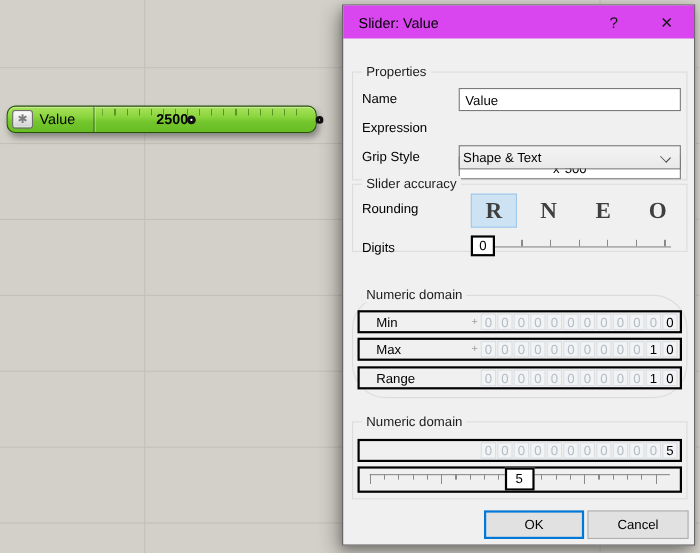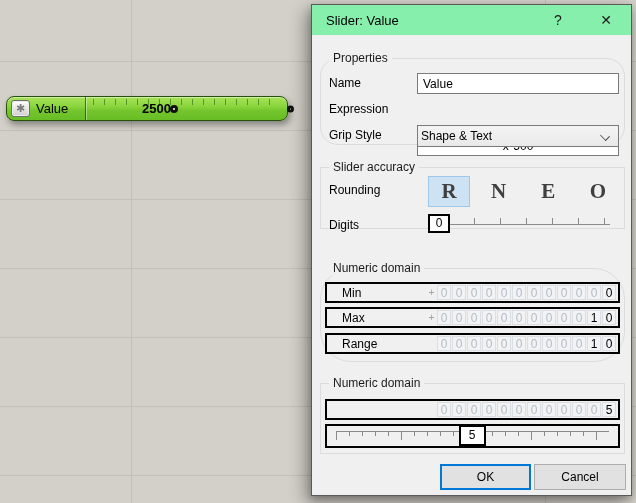--- a/index.html
+++ b/index.html
@@ -32,30 +32,30 @@
     font-size:13px; font-weight:600; color:#000; }
   .gh-grip { position:absolute; left:83px; top:50%; transform:translateY(-50%);
     width:8px; height:8px; background:#fff; border:3.5px solid #111; border-radius:50%; }
   .gh-port { position:absolute; right:-7px; top:50%; transform:translateY(-50%);
     width:7px; height:7px; background:#fff; border:3px solid #111; border-radius:50%; z-index:3; }
 
   
   .dialog { position:absolute; left:311px; top:4px; width:321px; height:492px;
     background:#f0f0f0; border:1px solid #5a5a5a;
     box-shadow:-6px 7px 16px rgba(0,0,0,.32), 0 3px 8px rgba(0,0,0,.25); z-index:5; }
-  .titlebar { position:absolute; left:0; top:0; right:0; height:30px; background:#86efac;
+  .titlebar { position:absolute; left:0; top:0; right:0; height:30px; background:#d946ef;
     display:flex; align-items:center; padding:0 14px; }
   .titlebar .title { flex:1; font-size:13px; }
   .tb-btn { width:22px; text-align:center; font-size:14px; color:#1a1a1a; cursor:default; }
   .tb-help { margin-right:26px; }
 
   .group { position:absolute; left:8px; width:305px; border:1px solid #dcdcdc; }
   .legend { position:absolute; top:-8px; left:8px; background:#f0f0f0; padding:0 4px;
     font-size:12px; color:#1b1b1b; }
-  .g-props { top:53px; height:87px;border-radius:18px; }
+  .g-props { top:60px; height:99px; }
   .g-acc   { top:162px; height:62px; }
   .g-dom   { top:263px; height:94px;border-radius:31px; }
   .g-val   { top:378px; height:71px; }
 
   .flabel { position:absolute; left:8px; font-size:12px; }
   .txt { position:absolute; left:96px; width:202px; height:21px; border:1px solid #7a7a7a;
     background:#fff; font:12px "Liberation Sans", sans-serif; padding:0 5px; outline:none; }
   .txt.center { text-align:center; }
   .combo { position:absolute; left:96px; top:66px; width:202px; height:22px;
     background:linear-gradient(#f4f4f4,#e9e9e9); border:1px solid #7a7a7a;

